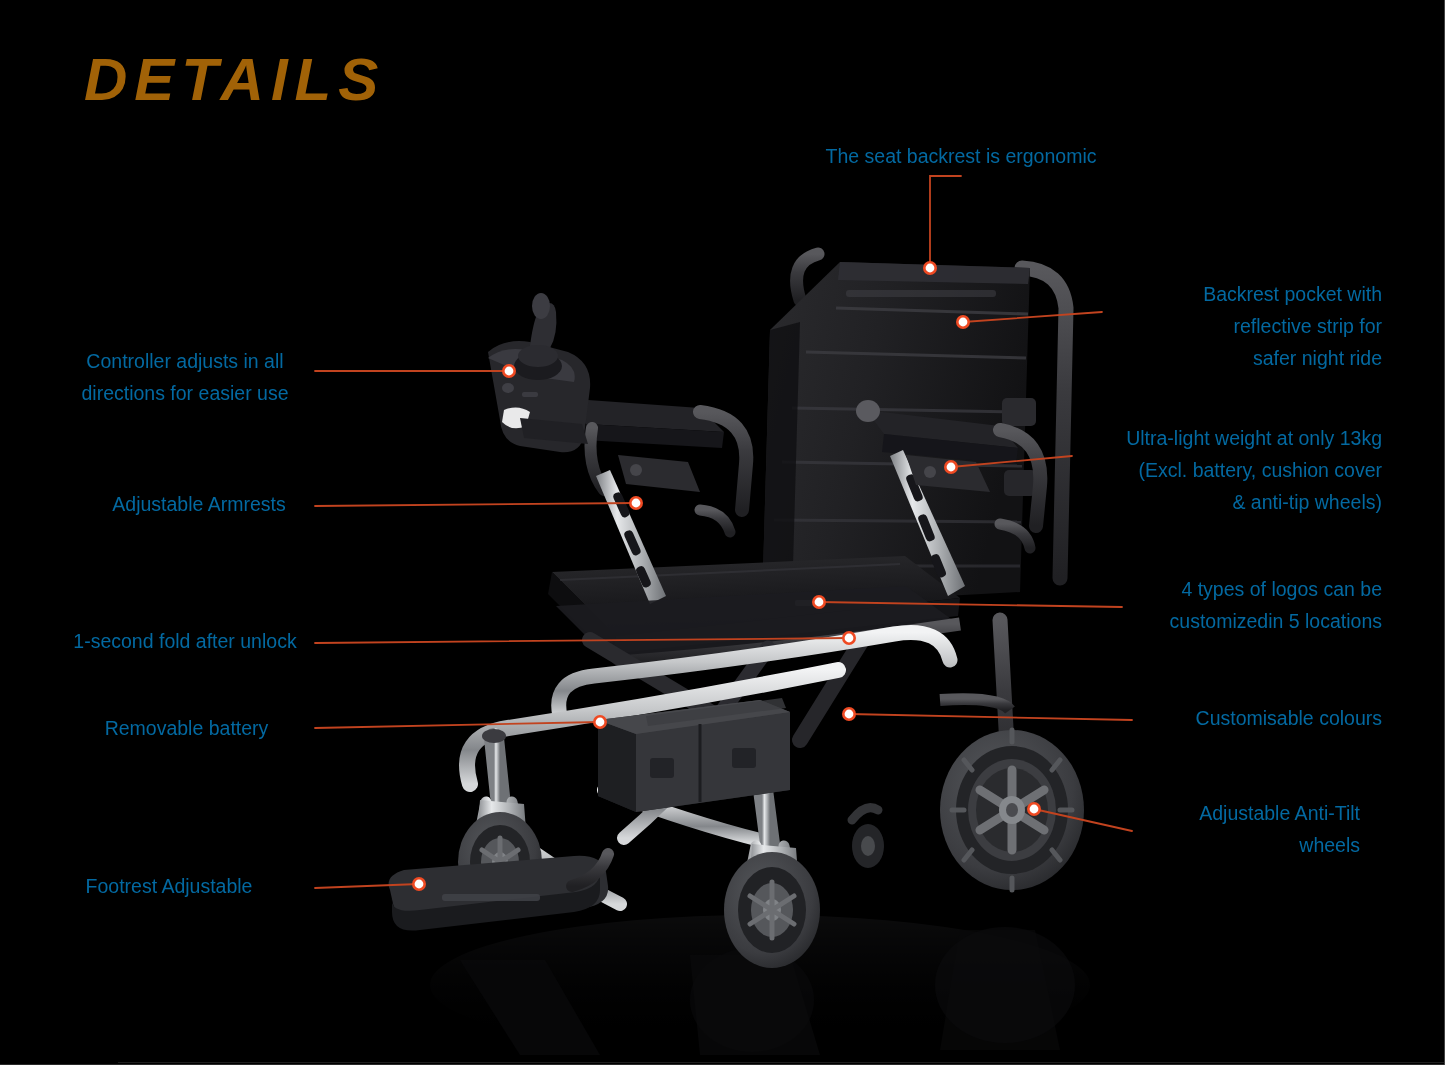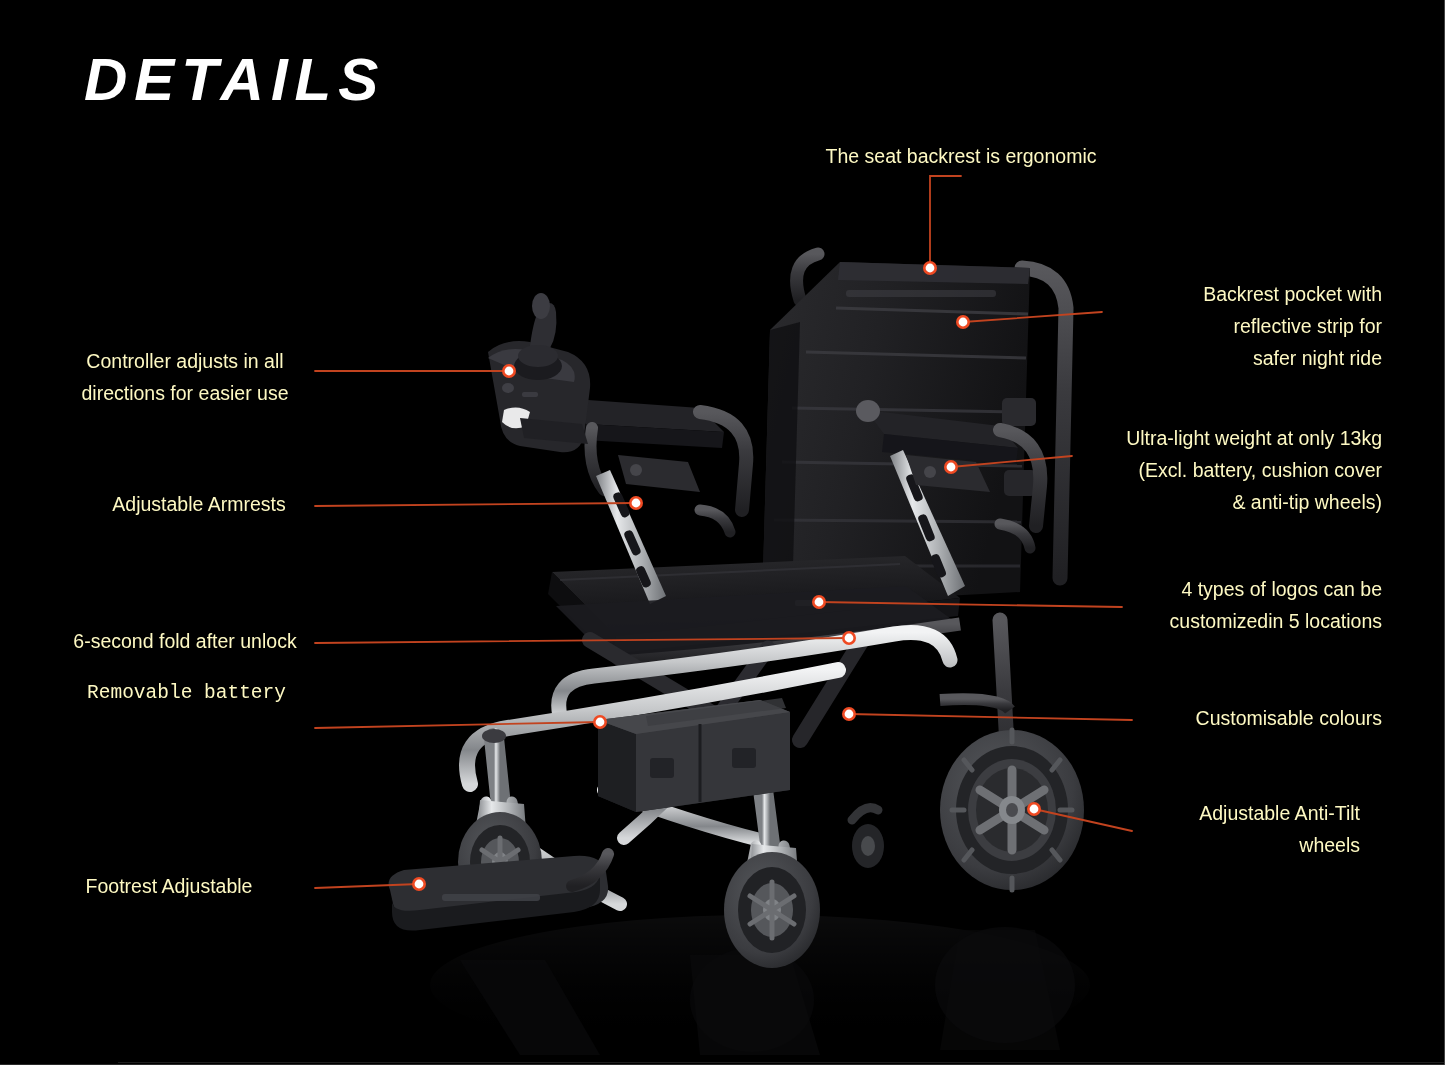--- a/index.html
+++ b/index.html
@@ -10,24 +10,24 @@
   
   .edge-right{position:absolute;top:0;right:0;width:1px;height:1065px;background:#5a5a5a;opacity:.75;}
   .edge-bottom{position:absolute;left:0;bottom:0;width:1445px;height:1px;background:#4a4a4a;opacity:.55;}
   .edge-bottom2{position:absolute;left:118px;bottom:2px;width:1327px;height:1px;background:#3a3a3a;opacity:.5;}
 
   
   .title-block{position:absolute;left:58px;top:48px;}
   .t-line{font-style:italic;font-weight:700;font-size:60px;line-height:64px;
           letter-spacing:7px;white-space:nowrap;}
   .t-product{color:#ef4a23;}
-  .t-details{color:#ffffff;margin-left:26px;}
-
-  
-  .label{position:absolute;color:#fef9c3;font-size:19.5px;line-height:32px;white-space:pre-line;}
+  .t-details{color:#a16207;margin-left:26px;}
+
+  
+  .label{position:absolute;color:#0369a1;font-size:19.5px;line-height:32px;white-space:pre-line;}
   .label.left{text-align:center;}
   .label.right{text-align:right;}
   .label.center{text-align:center;}
 
   
   svg.leaders{position:absolute;left:0;top:0;width:1445px;height:1065px;pointer-events:none;}
 
   
   svg.product{position:absolute;left:0;top:0;width:1445px;height:1065px;}
 </style>
@@ -327,22 +327,22 @@
 (Excl. battery, cushion cover
 &amp; anti-tip wheels)</div>
       <div class="label right" style="left: 1140px; top: 573px; width: 242px;">4 types of logos can be
 customizedin 5 locations</div>
       <div class="label right" style="left: 1150px; top: 702px; width: 232px;">Customisable colours</div>
       <div class="label right" style="left: 1128px; top: 797px; width: 232px;">Adjustable Anti-Tilt
 wheels</div>
       <div class="label left" style="left: 65px; top: 345px; width: 240px;">Controller adjusts in all
 directions for easier use</div>
       <div class="label left" style="left: 73px; top: 488px; width: 232px; margin-left: 10px;">Adjustable Armrests</div>
-      <div class="label left" style="left: 65px; top: 625px; width: 240px;">6-second fold after unlock</div>
-      <div class="label left" style="left: 68px; top: 677px; width: 237px; font-family: Liberation Mono, monospace;">Removable battery</div>
+      <div class="label left" style="left: 65px; top: 625px; width: 240px;">1-second fold after unlock</div>
+      <div class="label left" style="left: 68px; top: 712px; width: 237px;">Removable battery</div>
       <div class="label left" style="left: 49px; top: 870px; width: 240px;">Footrest Adjustable</div>
     </div>
 
 </div>
 
 <div class="edge-right"></div>
 <div class="edge-bottom"></div>
 <div class="edge-bottom2"></div>
 
 </body></html>

